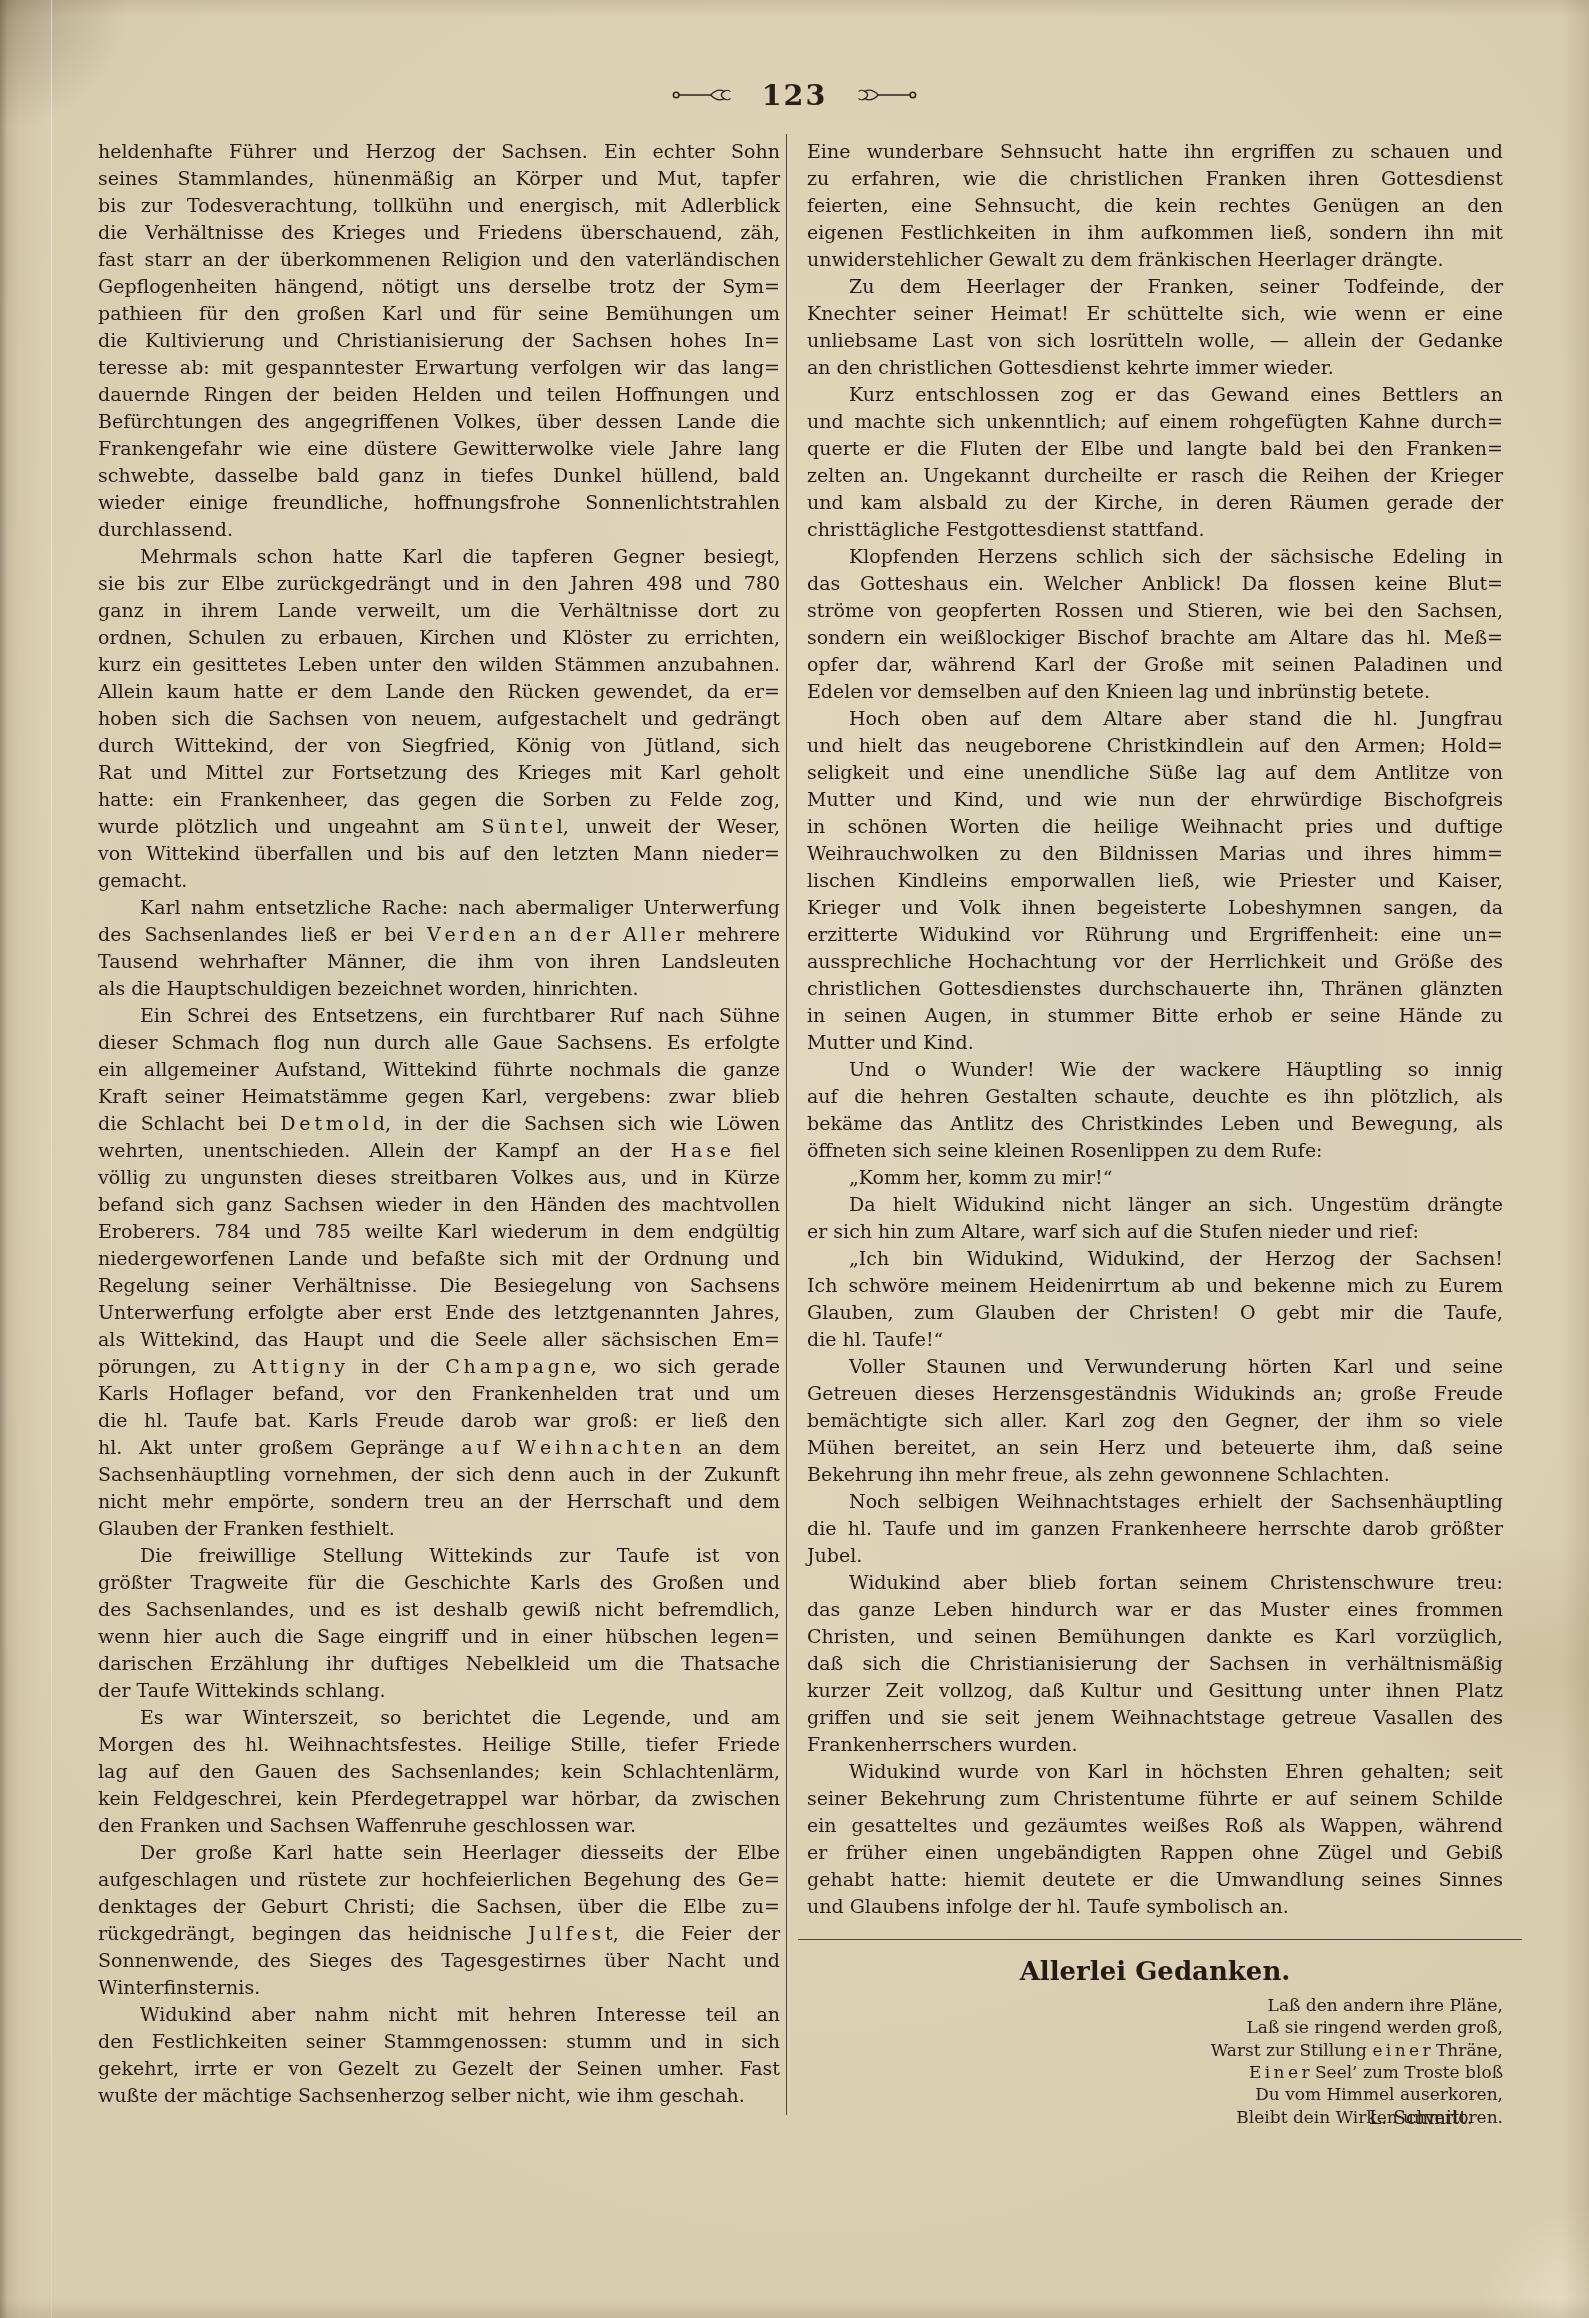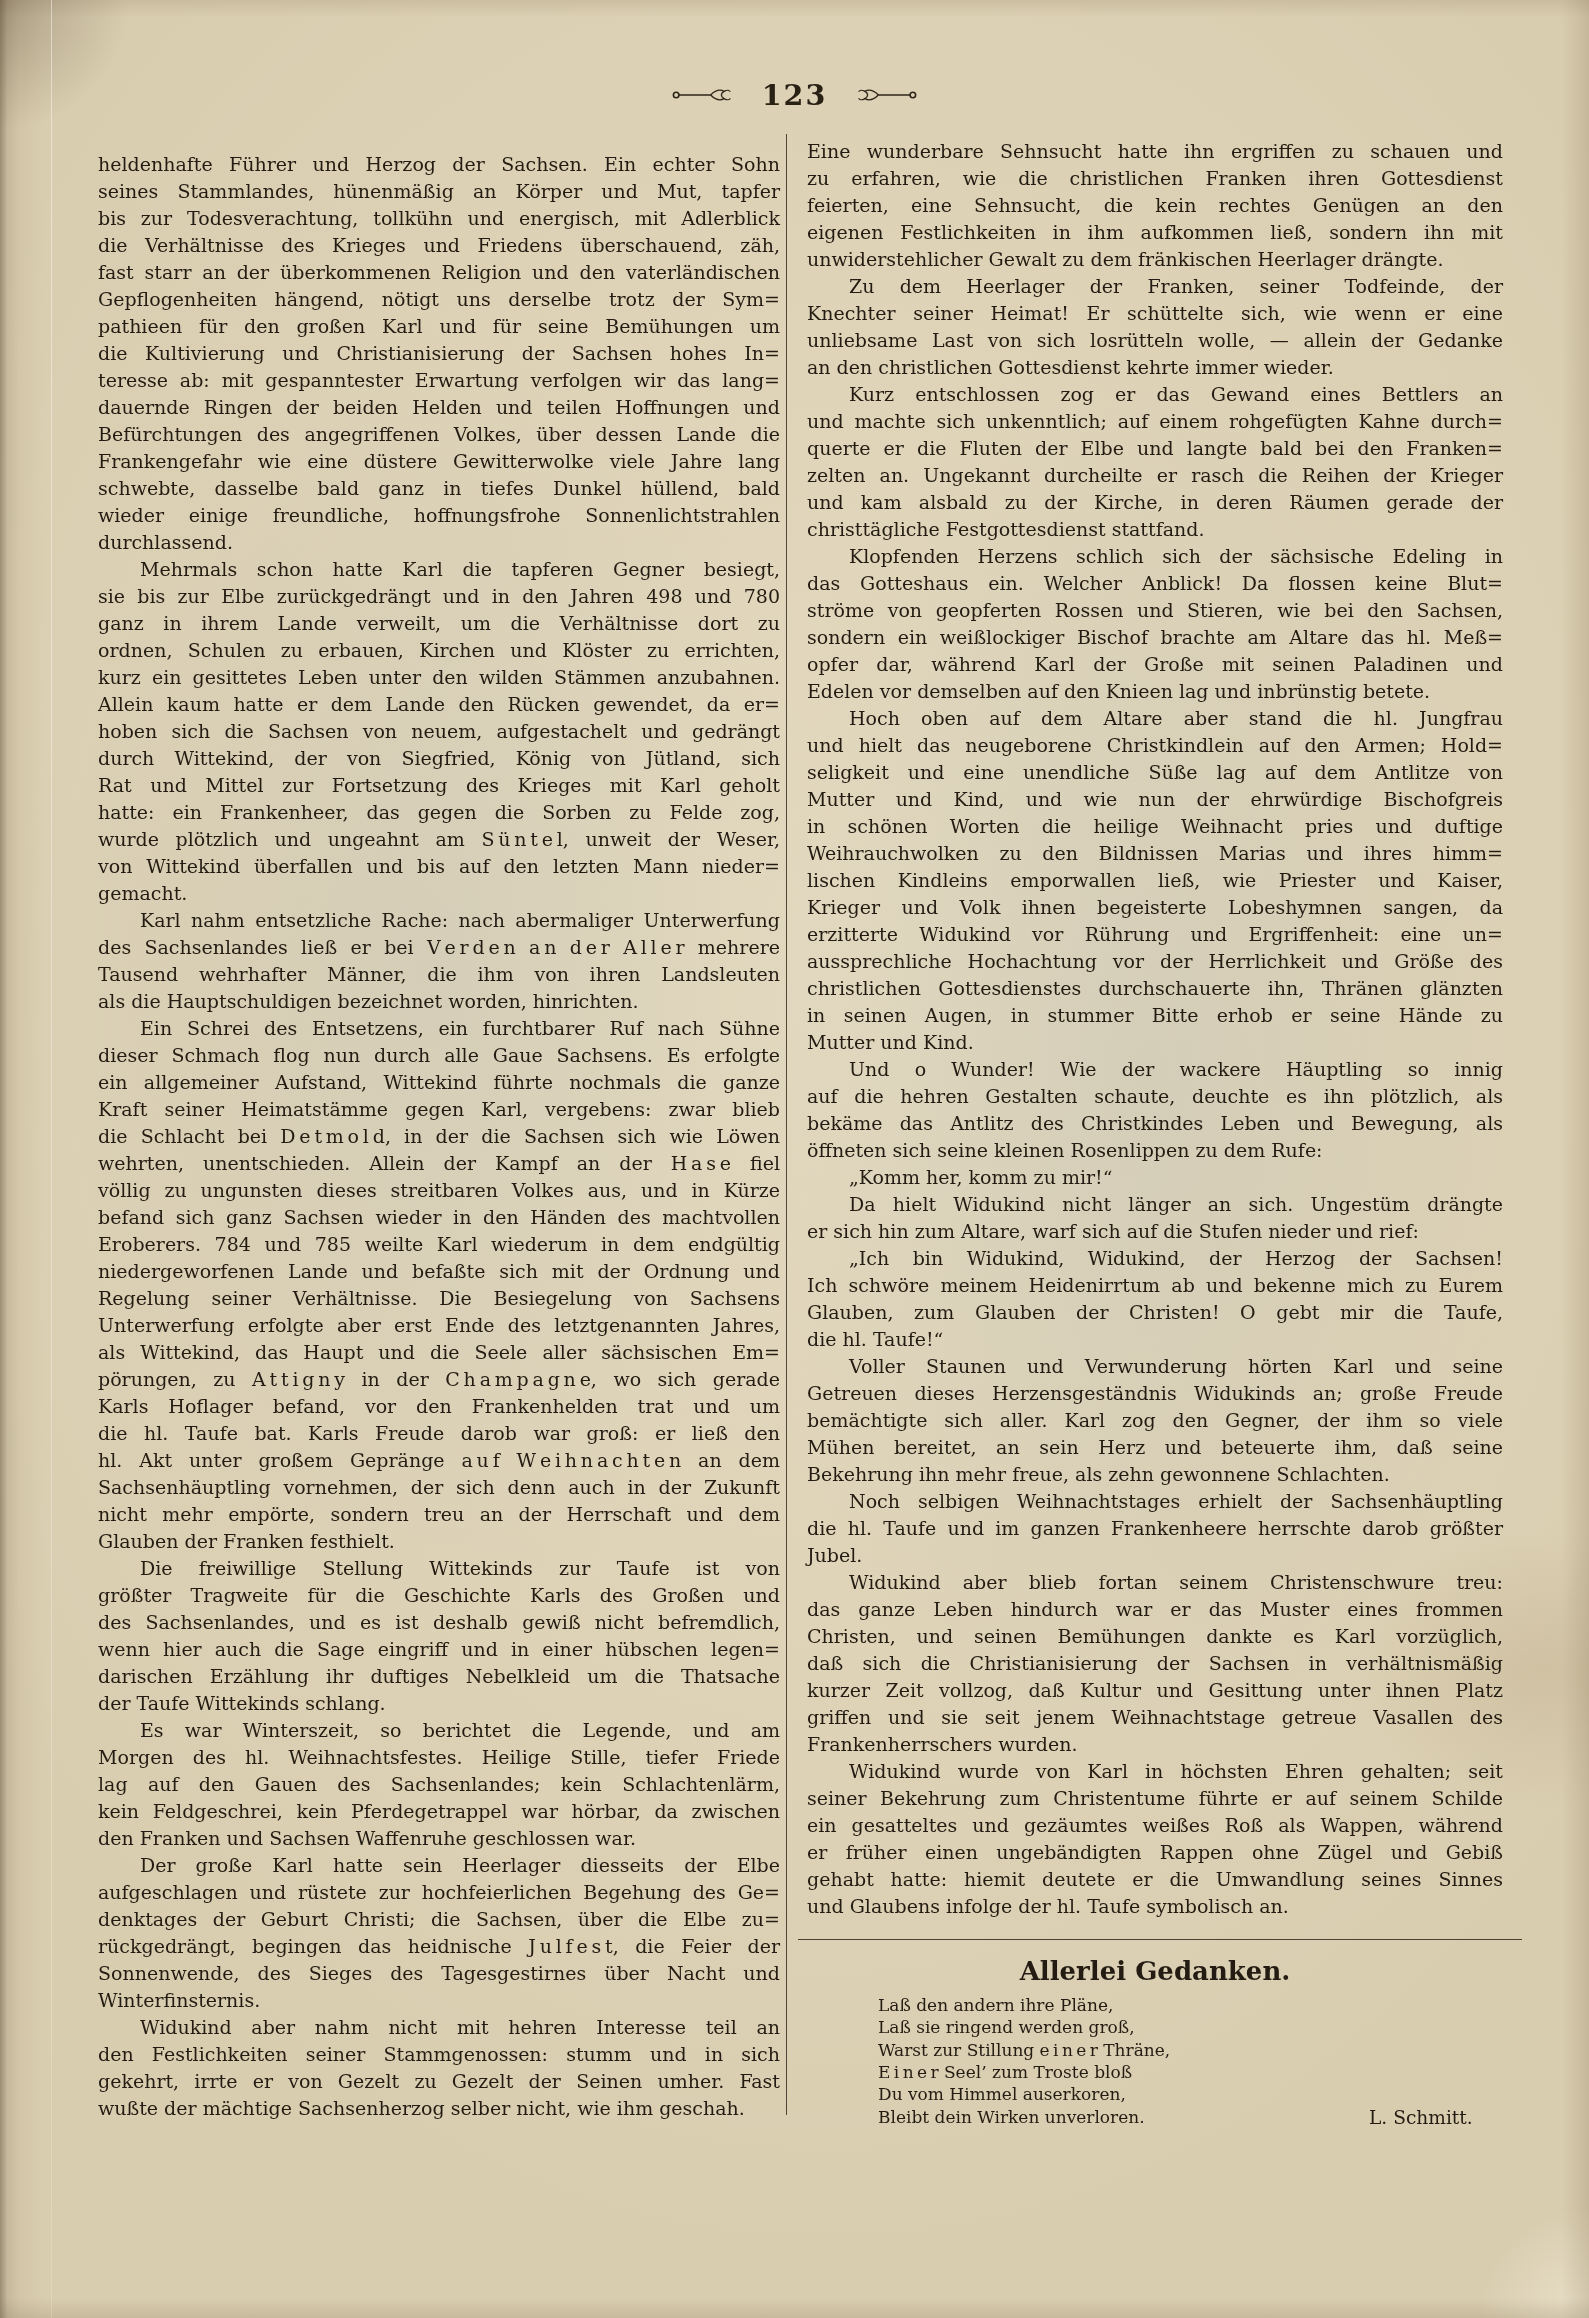--- a/index.html
+++ b/index.html
@@ -34,21 +34,21 @@
   }
   .pagenum{
     font-size:28.6px;font-weight:bold;letter-spacing:1.9px;color:#2a2115;
   }
   .orn{display:block;}
   .orn path,.orn line,.orn circle{stroke:#2e2519;fill:none;}
   .col{
     position:absolute;top:138px;
     font-size:19px;line-height:27px;
   }
-  .col-left{left:98px;width:682px;margin-top:13px;}
+  .col-left{left:98px;width:682px;}
   .col-right{left:807px;width:696px;}
   .par{margin:0;}
   .line{
     text-align:justify;text-align-last:justify;
     white-space:normal;height:27px;overflow:visible;
   }
   .line.last{text-align-last:left;}
   .par.indent .line:first-child{text-indent:42px;}
   .vdivider{
     position:absolute;left:786px;top:134px;width:1.2px;height:1981px;
@@ -59,21 +59,21 @@
   }
   .hdivider{
     margin-left:-9.3px;width:724px;height:1.2px;background:#3b3226;opacity:0.9;
   }
   .section-title{
     margin:16px 0 0 0;text-align:center;
     font-size:26px;font-weight:bold;color:#241c12;
   }
   .poem{
     margin:7.5px 0 0 71px;
-    font-size:17px;line-height:22.4px;
+    font-size:17px;line-height:22.4px;text-align:right;
   }
   .poem-line{white-space:pre;}
   .poem-author{
     position:absolute;left:562px;top:168px;
     font-size:18.6px;
   }
 </style>
 </head>
 <body>
 

